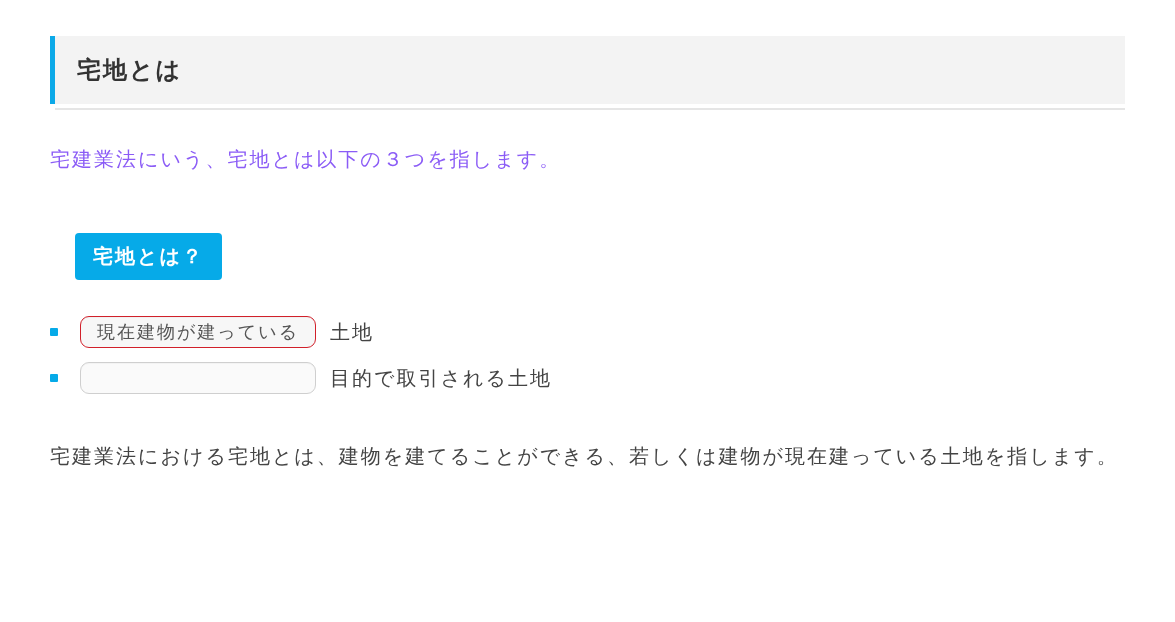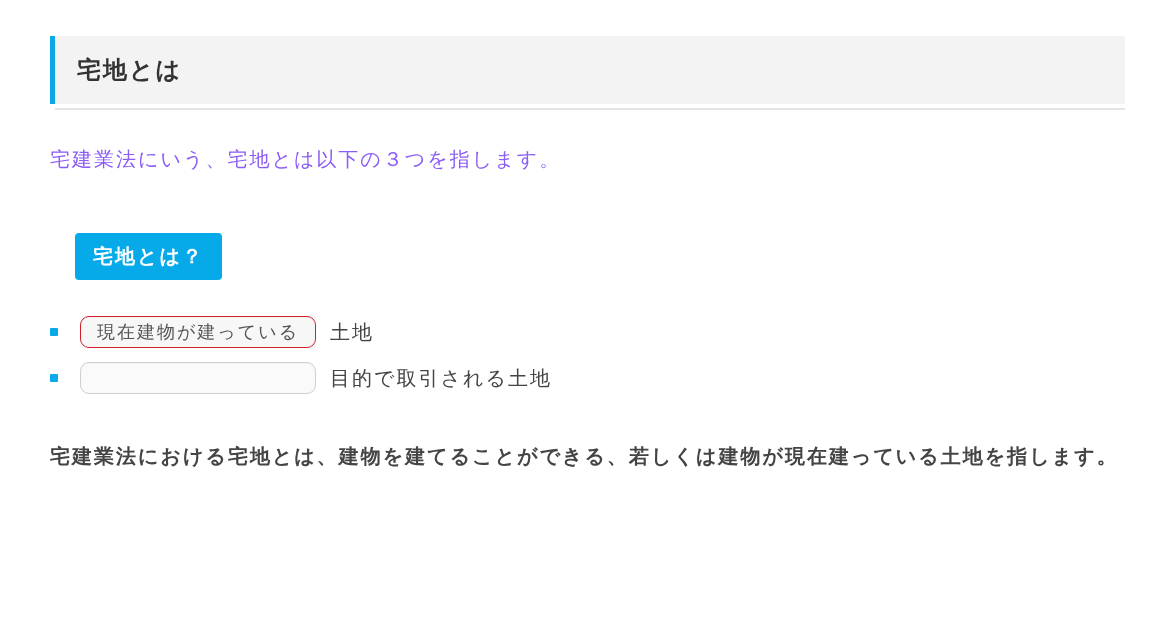--- a/index.html
+++ b/index.html
@@ -97,21 +97,20 @@
     }
     .blank-input.w1 { width: 236px; }
     .blank-input.w2 { width: 236px; }
     .blank-input.w3 { width: 132px; }
     .follow-text {
       margin-top: 40px;
       font-size: 20px;
       color: #444444;
       line-height: 2.2;
       letter-spacing: 2px;
-      font-weight: bold;
     }
   </style>
 </head>
 <body>
 
 <div class="page">
   <div class="section">
 
     <h2 class="section-heading">宅地とは</h2>
 

